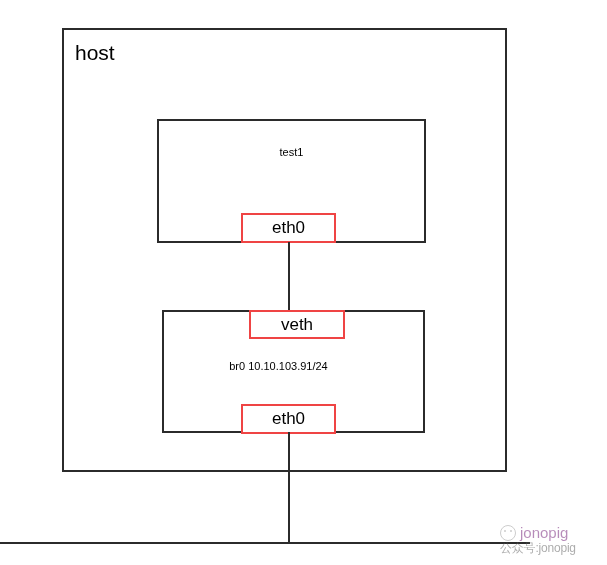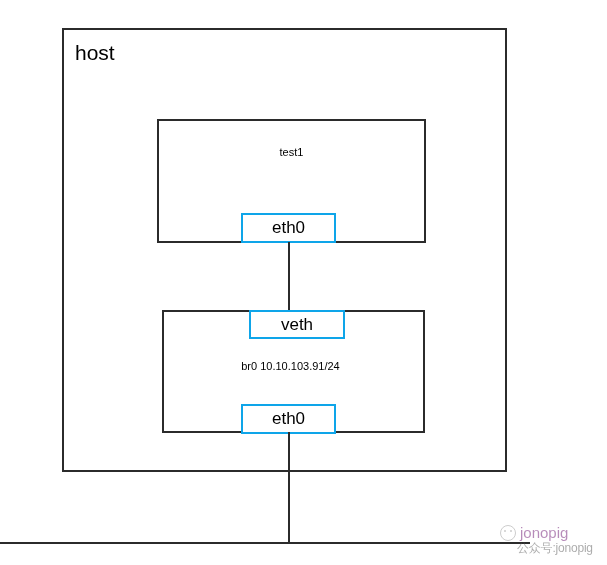--- a/index.html
+++ b/index.html
@@ -69,27 +69,26 @@
   }
   .test1-text {
     left: 157px;
     top: 141px;
     width: 269px;
   }
   .bridge-text {
     left: 162px;
     top: 355px;
     width: 233px;
-    margin-left: 12px;
   }
 
   
   .iface-box {
     position: absolute;
-    border: 2px solid #0ea5e9;
+    border: 2px solid #ef4444;
     box-sizing: border-box;
     background: #ffffff;
     font-size: 17px;
     line-height: 25px;
     text-align: center;
     white-space: nowrap;
   }
   .iface-eth0-test1 {
     left: 241px;
     top: 213px;
@@ -187,21 +186,20 @@
     border-radius: 50%;
   }
   .wm-face::before { left: 3px; }
   .wm-face::after  { right: 3px; }
   .wm-bottom {
     top: 17px;
     color: #5a5a5a;
     font-size: 12px;
     line-height: 15px;
     letter-spacing: -0.2px;
-    margin-left: 17px;
   }
 </style>
 </head>
 <body>
 
 <div id="canvas">
 
   <div class="host-box"></div>
   <div class="host-label">host</div>
 

